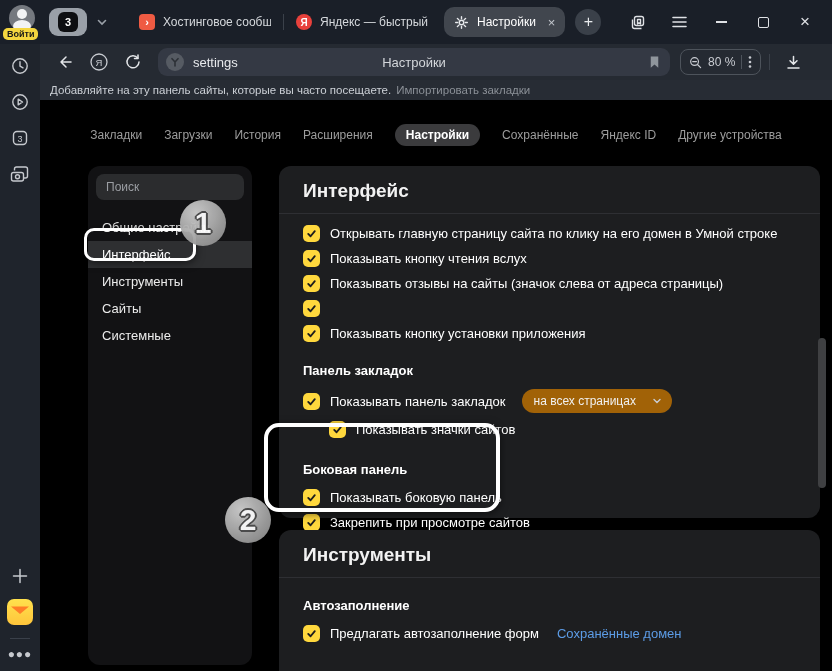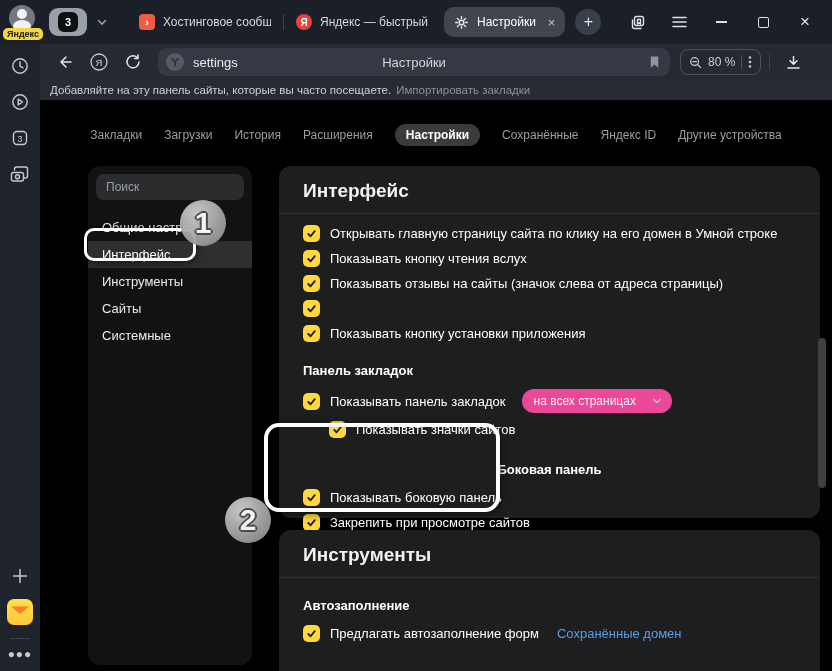--- a/index.html
+++ b/index.html
@@ -71,21 +71,21 @@
   .card { background:#1d1e20; border-radius:12px; }
   .card1 { height:352px; }
   .card2 { height:180px; }
   .card-title { font-size:19px; color:#f2f2f2; padding:14px 24px 0; }
   .card-div { height:1px; background:#2e2f33; margin-top:11px; }
   .rows { padding:10px 24px 0; }
   .opt-row { display:flex; align-items:center; gap:10px; height:18px; margin-bottom:7px; }
   .cb { width:17px; height:17px; background:#ffd83d; border-radius:5px; display:flex; align-items:center; justify-content:center; flex:0 0 auto; }
   .opt-label { color:#fff; font-size:13px; font-weight:500; white-space:nowrap; }
   .sub-head { color:#fff; font-size:13px; font-weight:bold; margin:21px 0 11px; }
-  .dropdown { height:24px; background:#ec4899; border-radius:13px; display:flex; align-items:center; gap:16px; padding:0 10px 0 12px; margin-left:6px; color:#f0f0f0; font-size:12px; font-weight:500; }
+  .dropdown { height:24px; background:#a16207; border-radius:13px; display:flex; align-items:center; gap:16px; padding:0 10px 0 12px; margin-left:6px; color:#f0f0f0; font-size:12px; font-weight:500; }
   .indent { margin-left:26px; }
   .link-blue { color:#5c9ce6; font-size:13px; font-weight:500; margin-left:8px; }
 
   
   .callout-rect { position:absolute; border:4px solid #fff; border-radius:12px; box-shadow:0 2px 8px rgba(0,0,0,.55); }
   .rect1 { left:44px; top:120px; width:112px; height:33px; border-width:3.5px; border-radius:10px; }
   .rect2 { left:224px; top:315px; width:236px; height:89px; border-radius:15px; }
   .callout-num { position:absolute; width:46px; height:46px; border-radius:50%;
     background:radial-gradient(circle at 35% 28%, #cfcfcf, #8e8e8e 85%); opacity:.95;
     display:flex; align-items:center; justify-content:center; color:#fff; font-size:30px; font-weight:bold;
@@ -95,21 +95,21 @@
   .scroll-thumb { position:absolute; left:778px; top:230px; width:8px; height:150px; background:#3f4042; border-radius:4px; }
 </style>
 </head>
 <body>
 
 <div class="window">
 
   <div class="titlebar">
     <div class="profile">
       <div class="avatar"></div>
-      <span class="signin-badge">Яндекс</span>
+      <span class="signin-badge">Войти</span>
     </div>
     <div class="tabgroup">
       <div class="tg-pill">
         <span class="tg-count">3</span>
       </div>
       <div class="tg-chevron">
         <svg width="12" height="12" viewBox="0 0 12 12">
             <path d="M2.5 4.5 L6 8 L9.5 4.5" stroke="#9aa0a8" stroke-width="1.6" fill="none" stroke-linecap="round"></path>
           </svg>
       </div>
@@ -365,21 +365,21 @@
                 </div>
                 <div class="opt-row indent" style="margin-top:3px;">
                   <span class="cb">
                       <svg width="11" height="11" viewBox="0 0 12 12">
                         <path d="M2.4 6.4 L5 9 L9.6 3.4" stroke="#1d1d1d" stroke-width="2" fill="none" stroke-linecap="round" stroke-linejoin="round"></path>
                       </svg>
                     </span>
                   <span class="opt-label">Показывать значки сайтов</span>
                 </div>
 
-                <div class="sub-head" style="margin-top:24px;text-align:center;">Боковая панель</div>
+                <div class="sub-head" style="margin-top:24px;">Боковая панель</div>
                 <div class="opt-row">
                   <span class="cb">
                       <svg width="11" height="11" viewBox="0 0 12 12">
                         <path d="M2.4 6.4 L5 9 L9.6 3.4" stroke="#1d1d1d" stroke-width="2" fill="none" stroke-linecap="round" stroke-linejoin="round"></path>
                       </svg>
                     </span>
                   <span class="opt-label">Показывать боковую панель</span>
                 </div>
                 <div class="opt-row">
                   <span class="cb">

